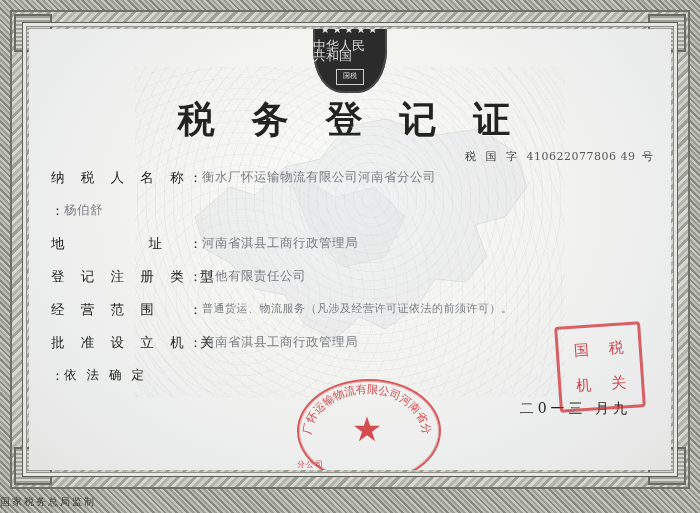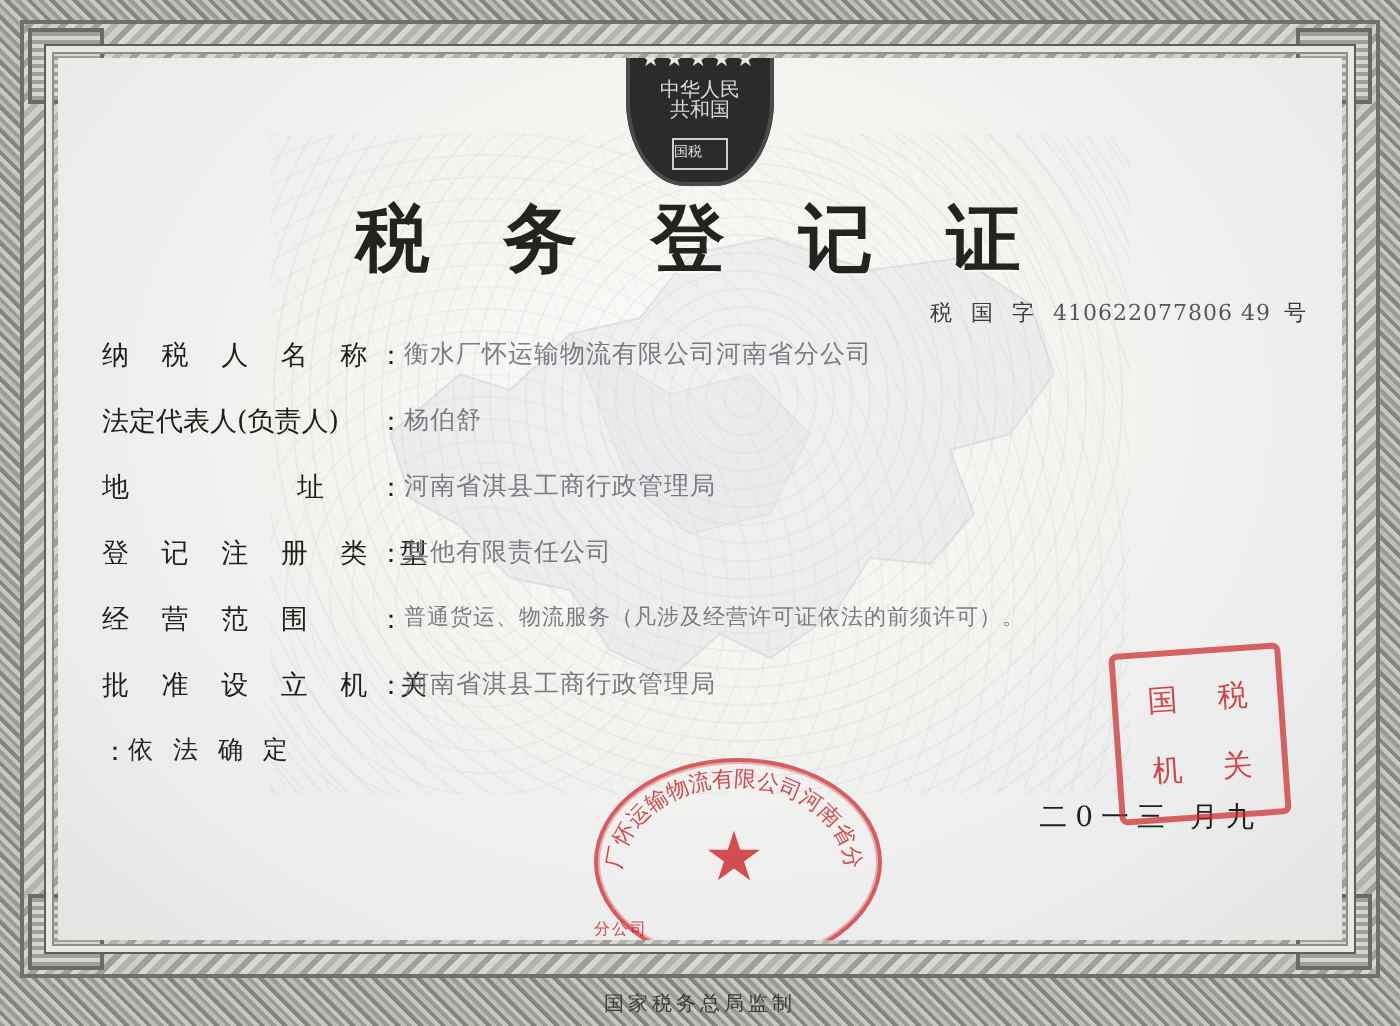--- a/index.html
+++ b/index.html
@@ -90,36 +90,36 @@
     top: 9px; left: 0; right: 0;
     text-align: center;
     color: #e8e8e8;
     font-size: 11px;
     letter-spacing: 2px;
     line-height: 11px;
   }
   .emblem-text {
     position: absolute;
     top: 26px; left: 0; right: 0;
-    text-align: center;
+    text-align: left;
     color: #dcdcdc;
-    font-size: 10px;
+    font-size: 13px;
     line-height: 10px;
     font-family: "DejaVu Serif", serif;
   }
   .emblem-seal {
     position: absolute;
     bottom: 8px; left: 50%;
     transform: translateX(-50%);
     width: 26px; height: 14px;
     border: 1px solid #cfcfcf;
     color: #e0e0e0;
     font-size: 7px;
     line-height: 13px;
-    text-align: left;
+    text-align: center;
   }
   
   .title {
     position: absolute;
     top: 66px;
     left: 0; right: 0;
     text-align: center;
     font-family: "DejaVu Serif", "Liberation Serif", serif;
     font-weight: bold;
     font-size: 37px;
@@ -270,21 +270,20 @@
     font-family: "DejaVu Serif", serif;
     font-size: 15px;
     text-align: center;
     align-items: center;
   }
   
   .footer {
     position: absolute;
     bottom: 4px;
     left: 0; right: 0;
-    text-align: center;
     font-size: 10px;
     color: #3b3b37;
     letter-spacing: 2px;
     font-family: Liberation Serif, serif;
   }
   .corner {
     position: absolute;
     width: 34px; height: 34px;
     border: 2px solid #6a6b64;
     background:
@@ -338,21 +337,20 @@
 
     <div class="fields">
 
       <div class="row">
         <div class="label sp">纳 税 人 名 称</div>
         <div class="colon">：</div>
         <div class="value">衡水厂怀运输物流有限公司河南省分公司</div>
       </div>
 
       <div class="row">
-        <div class="label">法定代表人(负责人)</div>
         <div class="colon">：</div>
         <div class="value">杨伯舒</div>
       </div>
 
       <div class="row">
         <div class="label sp">地　　　　址</div>
         <div class="colon">：</div>
         <div class="value">河南省淇县工商行政管理局</div>
       </div>
 

